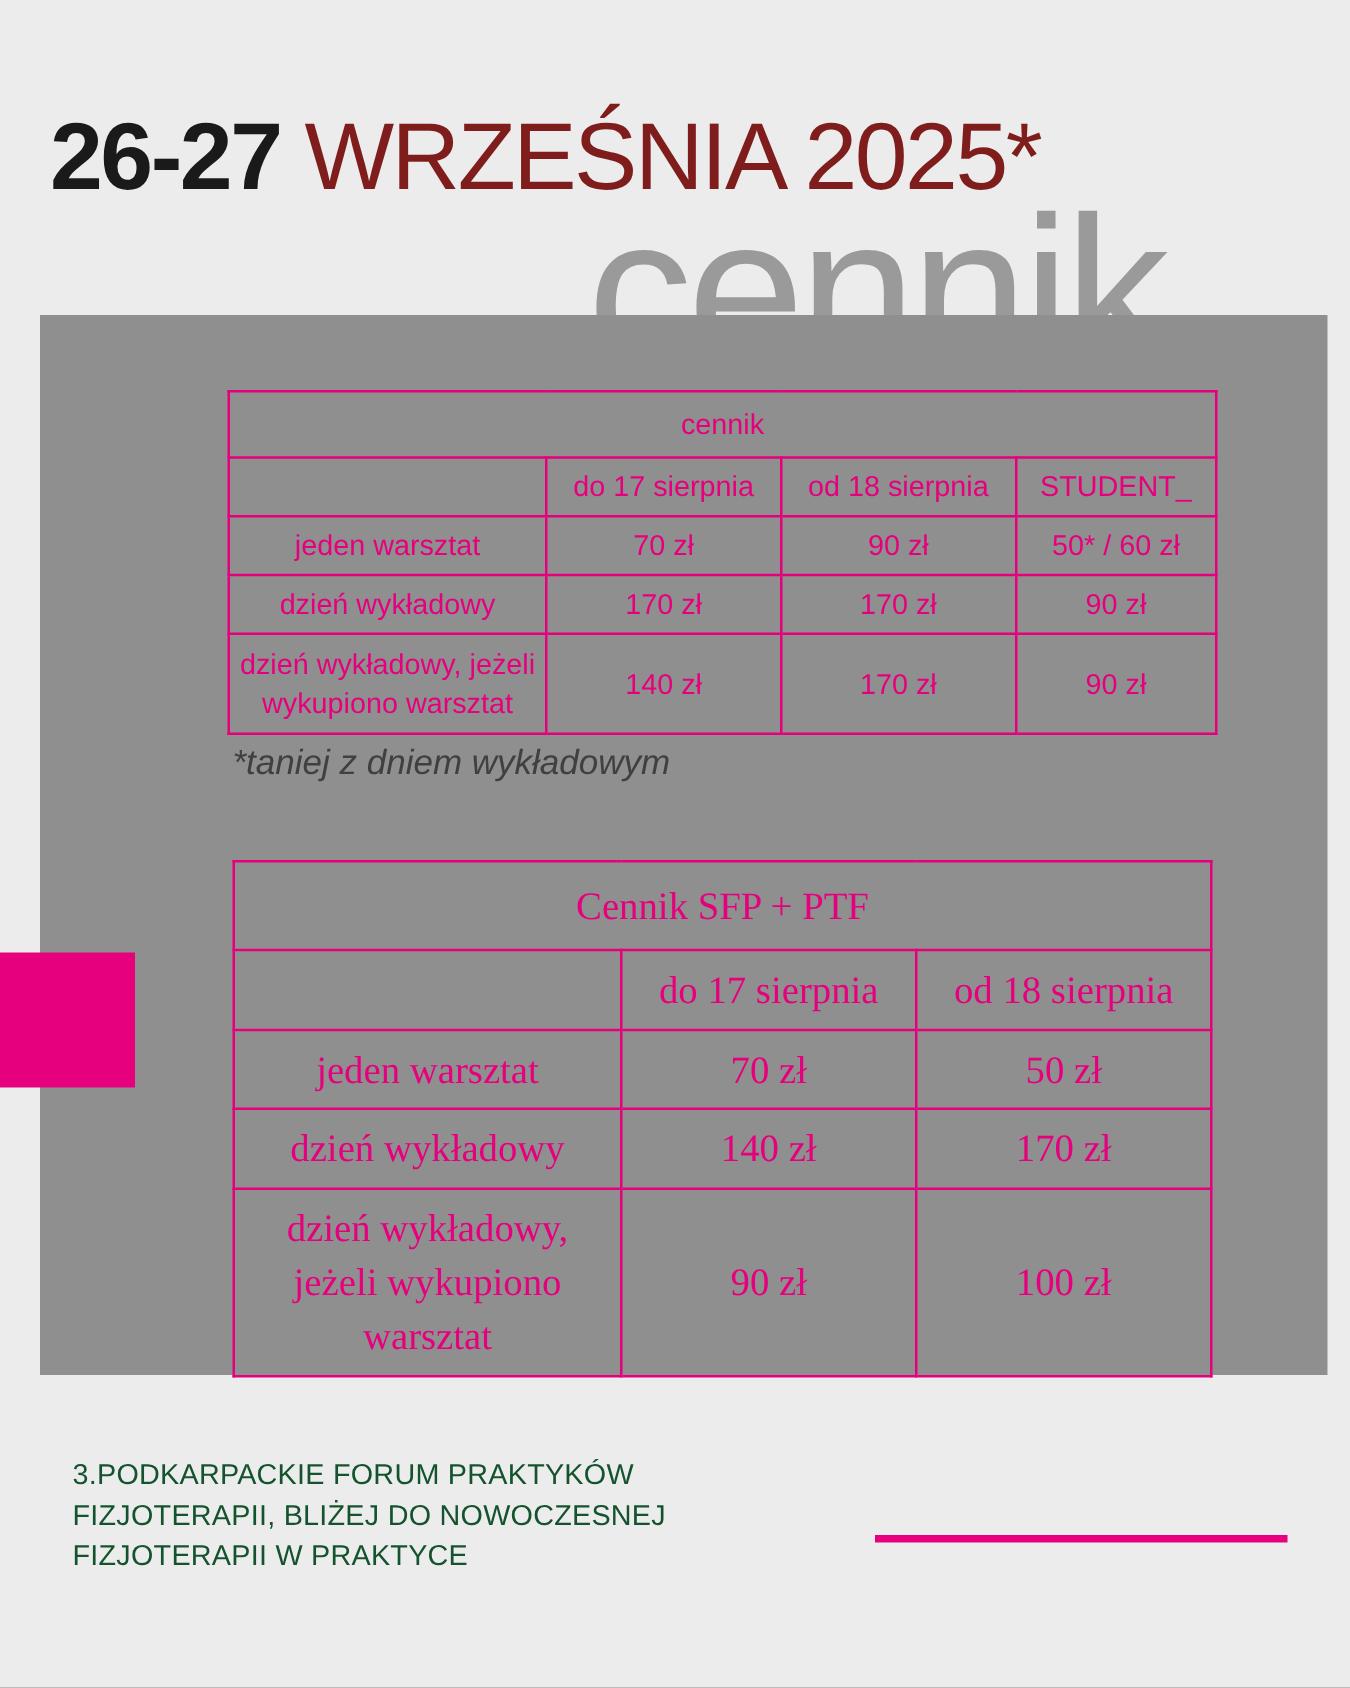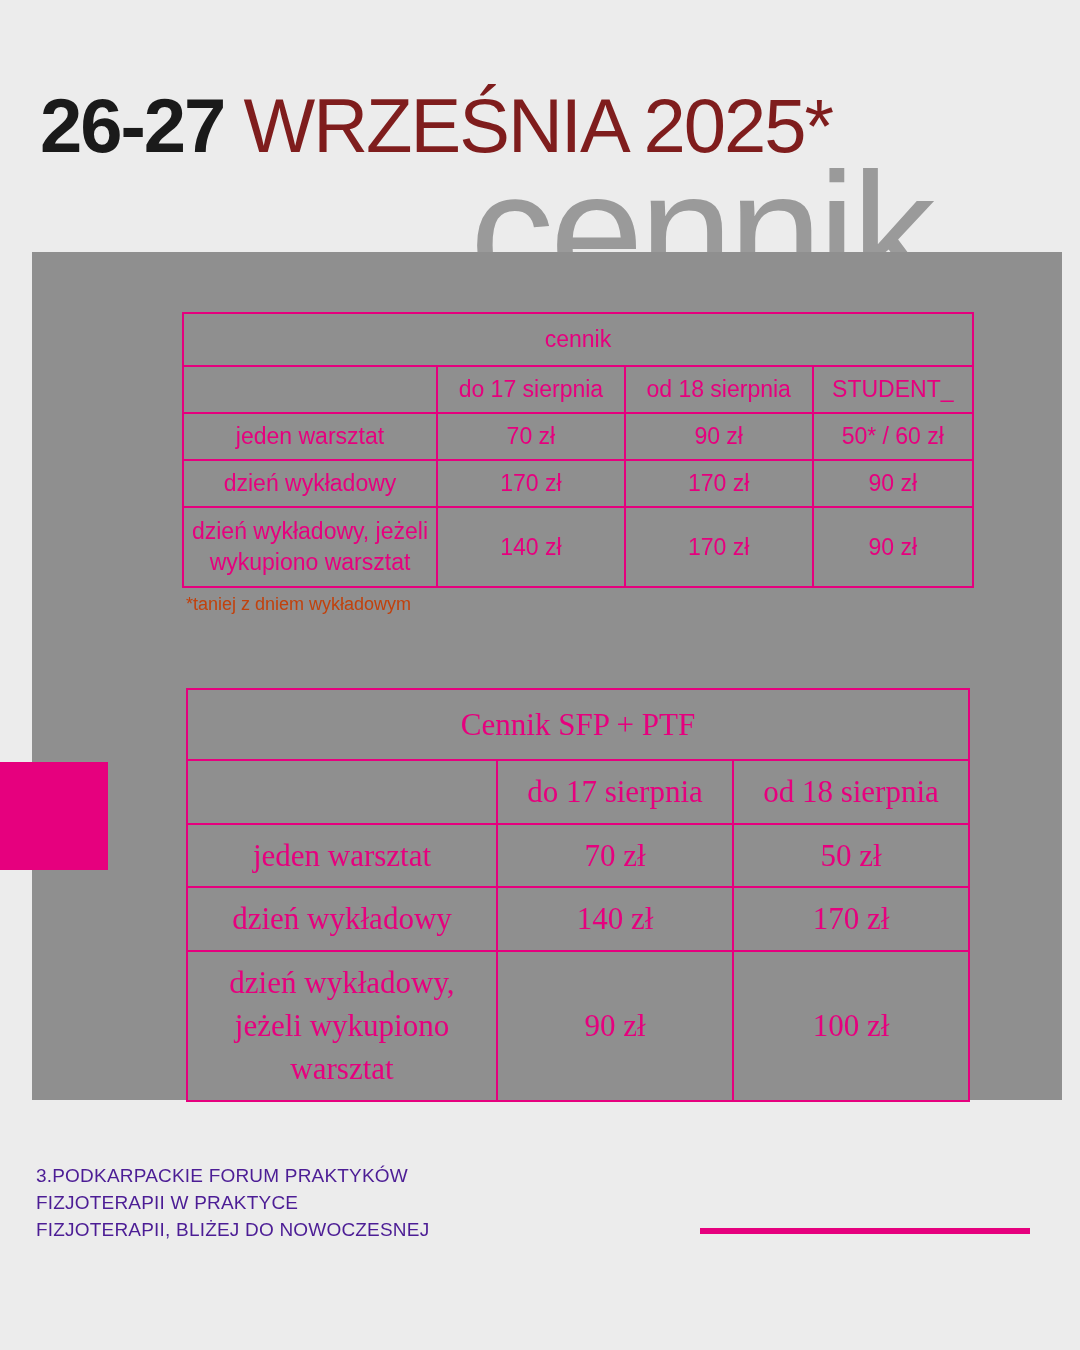--- a/index.html
+++ b/index.html
@@ -125,34 +125,35 @@
     padding: 13px 8px;
   }
   .t2 .col-label {
     width: 292px;
   }
 
   .footnote {
     position: absolute;
     left: 186px;
     top: 594px;
-    color: #c2410c;
-    font-size: 18px;
+    color: #404040;
+    font-size: 28px;
     z-index: 3;
     white-space: nowrap;
+    font-style: italic;
   }
 
   
   .caption {
     position: absolute;
-    left: 36px;
+    left: 58px;
     top: 1163px;
     width: 620px;
-    color: #4c1d95;
-    font-size: 19px;
+    color: #14532d;
+    font-size: 23px;
     line-height: 1.42;
     text-transform: uppercase;
     letter-spacing: 0.2px;
     z-index: 4;
   }
   .caption div { white-space: nowrap; }
 
   .rule {
     position: absolute;
     left: 700px;
@@ -237,16 +238,16 @@
         <td>dzień wykładowy, jeżeli wykupiono warsztat</td>
         <td>90 zł</td>
         <td>100 zł</td>
       </tr>
     </tbody>
   </table>
 </div>
 
 <div class="caption">
   <div>3.PODKARPACKIE FORUM PRAKTYKÓW</div>
+  <div>FIZJOTERAPII, BLIŻEJ DO NOWOCZESNEJ</div>
   <div>FIZJOTERAPII W PRAKTYCE</div>
-  <div>FIZJOTERAPII, BLIŻEJ DO NOWOCZESNEJ</div>
 </div>
 <div class="rule"></div>
 
 </body></html>

